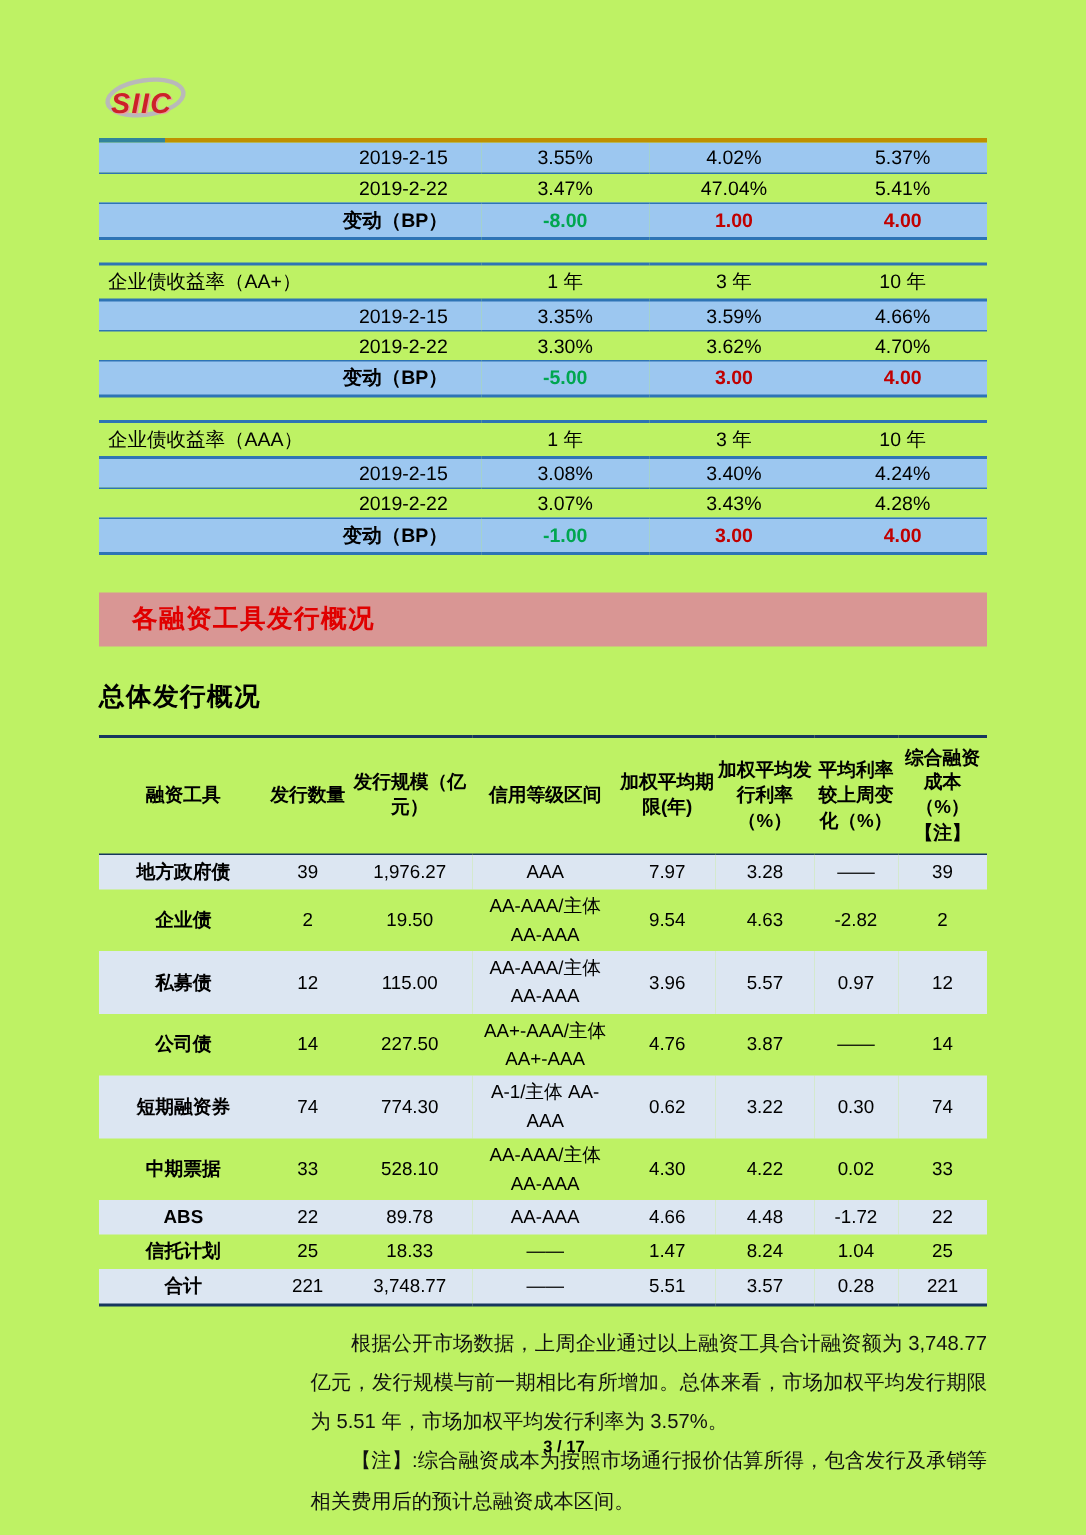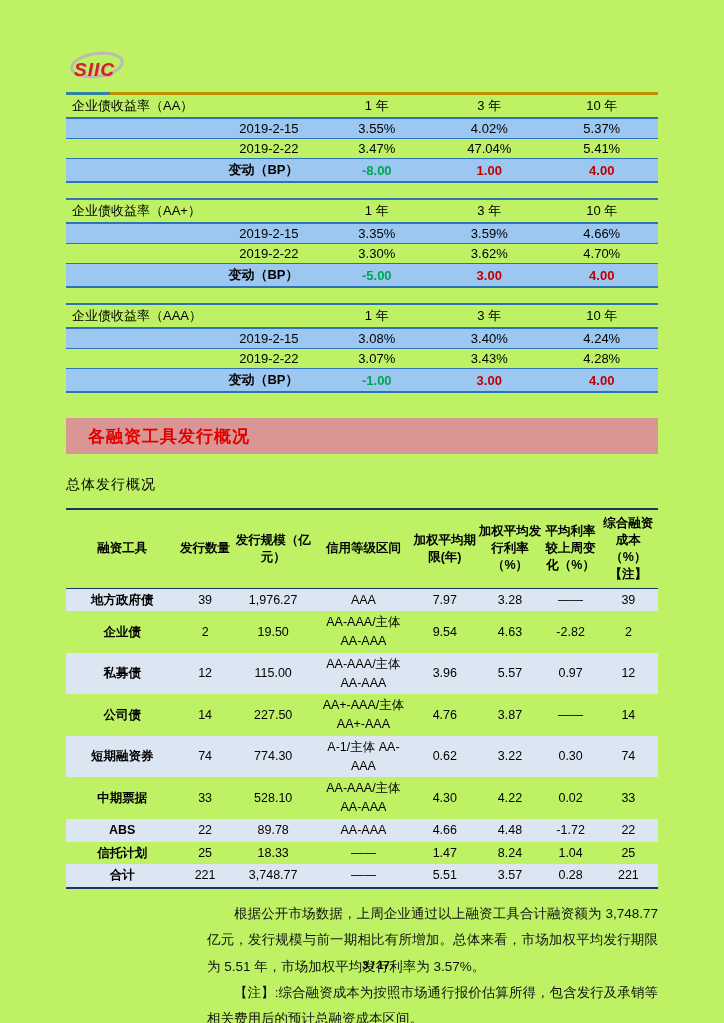--- a/index.html
+++ b/index.html
@@ -56,21 +56,21 @@
   .yield-title { text-align:left; padding-left:6px !important; font-size:13px; }
   .yield-date { text-align:right; padding-right:22px !important; }
   .yield-val { text-align:center; }
 
   
   .banner {
     margin-top:25px; height:36px; background:#d99694;
     display:flex; align-items:center; padding-left:22px;
   }
   .banner-text { color:#e00000; font-size:17px; font-weight:bold; letter-spacing:1px; }
-  .subheading { margin-top:22px; font-size:14px; font-weight:normal; letter-spacing:1px; }
+  .subheading { margin-top:22px; font-size:17px; font-weight:bold; letter-spacing:1px; }
 
   
   .iss-table { width:100%; border-collapse:collapse; table-layout:fixed;
     margin-top:14px; border-top:2px solid #17375e; border-bottom:2px solid #17375e; }
   .iss-table th {
     font-size:12.5px; font-weight:bold; line-height:1.35; text-align:center;
     vertical-align:middle; padding:5px 1px; border-bottom:1.5px solid #17375e;
   }
   .iss-table td {
     font-size:12.5px; line-height:1.5; text-align:center; vertical-align:middle;
@@ -112,26 +112,20 @@
 
     <div id="yield-tables">
         <table class="yield-table first">
           <colgroup>
             <col class="yield-col-label">
             <col>
             <col>
             <col>
           </colgroup>
           <tbody>
-            <tr class="head">
-              <td class="yield-title">企业债收益率（AA）</td>
-              <td class="yield-val">1 年</td>
-              <td class="yield-val">3 年</td>
-              <td class="yield-val">10 年</td>
-            </tr>
             <tr class="data hl">
               <td class="yield-date">2019-2-15</td>
               <td class="yield-val">3.55%</td>
               <td class="yield-val">4.02%</td>
               <td class="yield-val">5.37%</td>
             </tr>
             <tr class="data">
               <td class="yield-date">2019-2-22</td>
               <td class="yield-val">3.47%</td>
               <td class="yield-val">47.04%</td>

